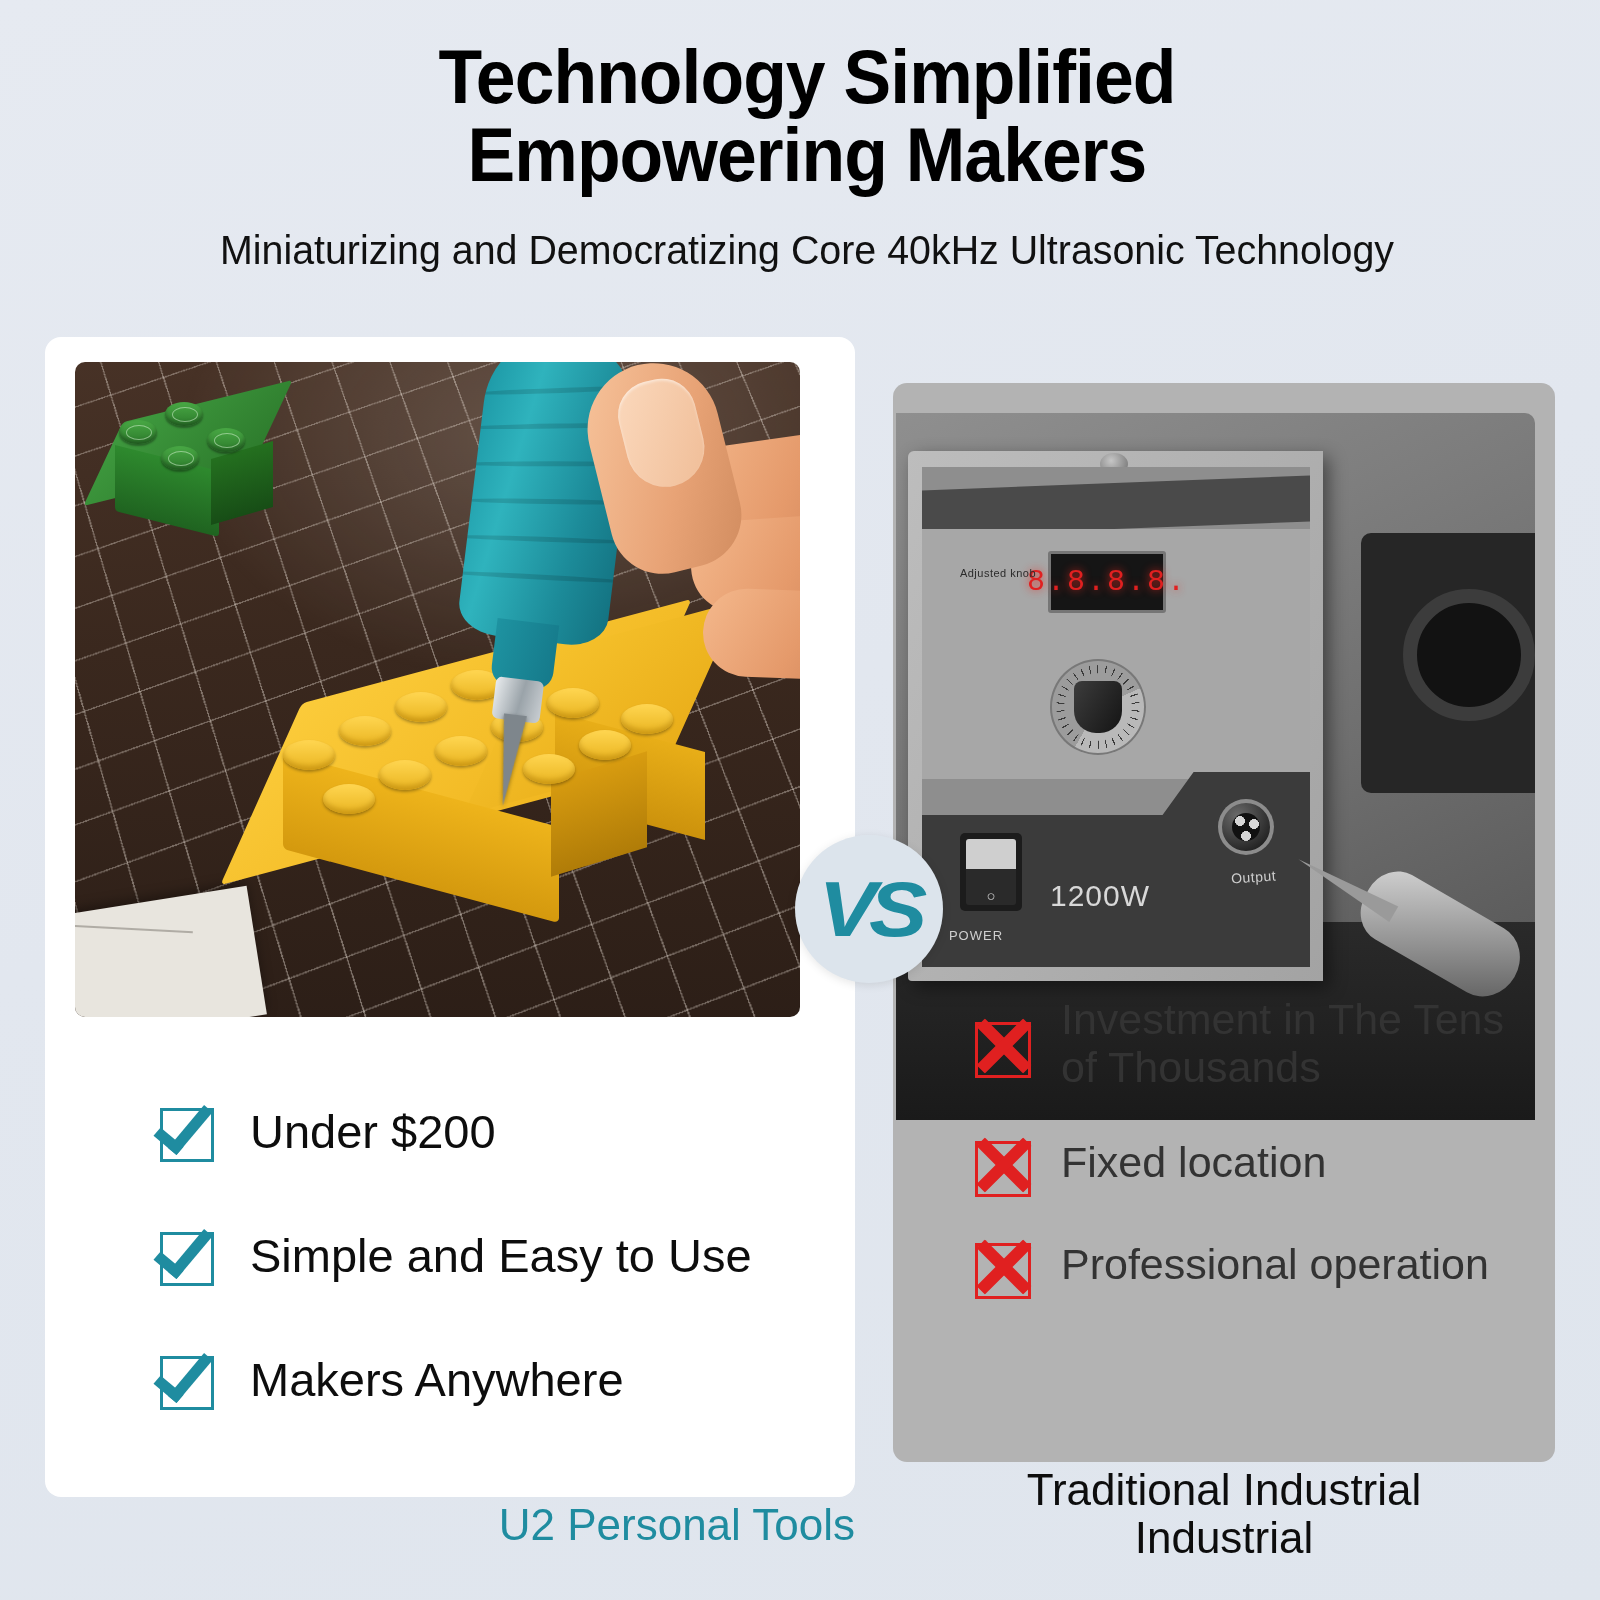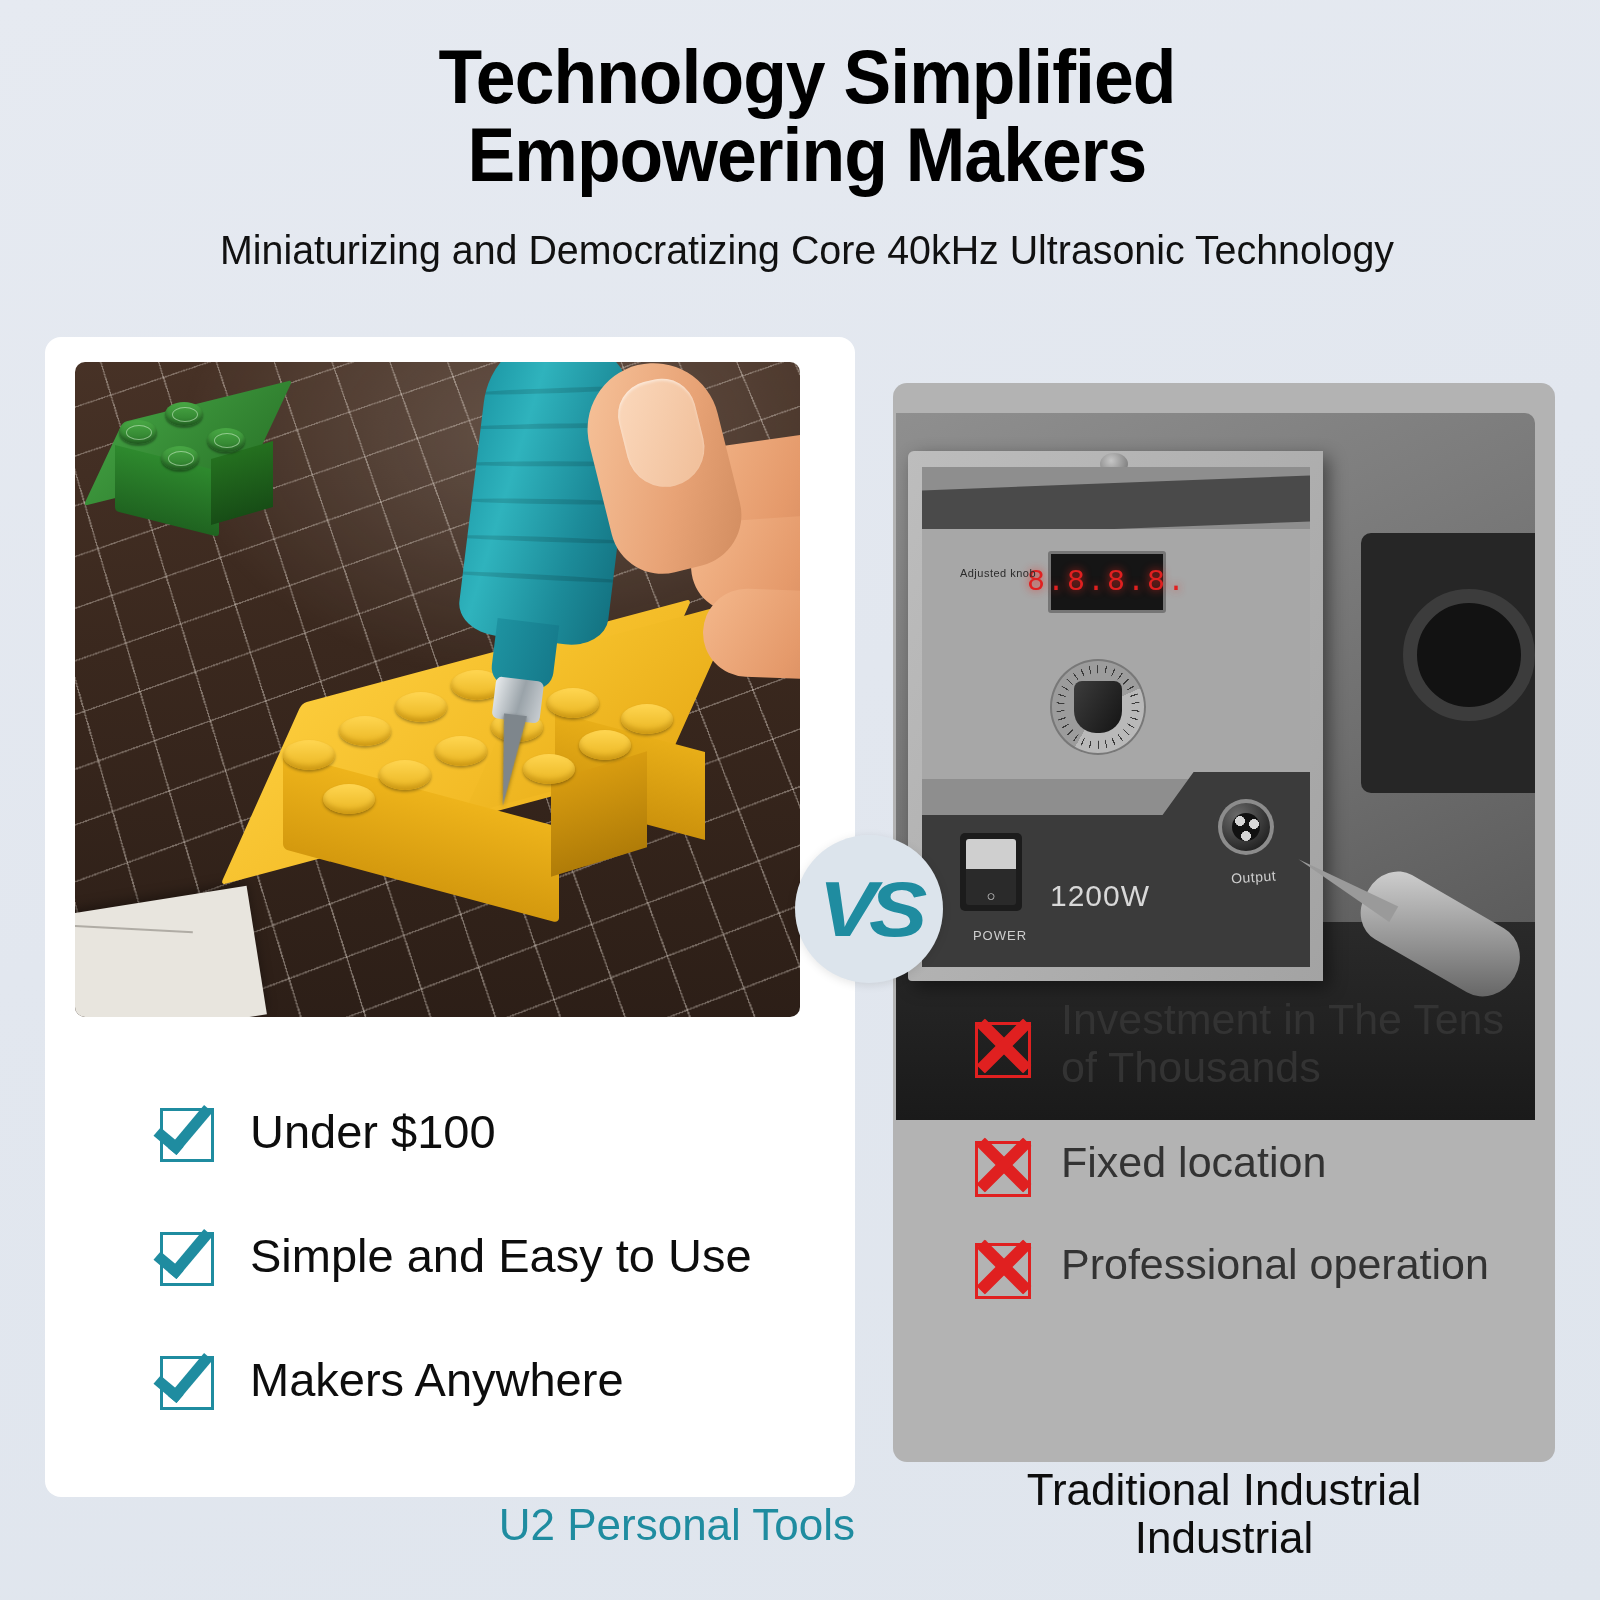--- a/index.html
+++ b/index.html
@@ -254,21 +254,21 @@
   .rocker i {
     display:block; width:100%; height:100%;
     background:linear-gradient(to bottom,#cfcfcf 0 46%, #2a2a2a 46% 100%);
     border-radius:3px; position:relative;
   }
   .rocker i::after{
     content:"○"; position:absolute; left:0; right:0; bottom:2px;
     text-align:center; color:#c7c7c7; font-size:15px; line-height:1;
   }
   .lbl-power {
-    position:absolute; left:32px; bottom:24px; width:92px; text-align:center;
+    position:absolute; left:8px; bottom:24px; width:92px; text-align:center;
     color:#cfcfcf; font-size:13px; letter-spacing:1px;
   }
   .lbl-watt {
     position:absolute; left:128px; bottom:54px;
     color:#d8d8d8; font-size:30px; letter-spacing:1px;
   }
   .lbl-output {
     position:absolute; right:34px; bottom:82px;
     color:#cfcfcf; font-size:14px; letter-spacing:.5px; transform:rotate(-4deg);
   }
@@ -490,21 +490,21 @@
 <div id="vs-badge">
   <span>VS</span>
 </div>
 
 <div id="pros">
   <div class="pro-row">
     <span class="chk">
         <span class="box"></span>
         <span class="tick"></span>
       </span>
-    <span class="pro-text">Under $100</span>
+    <span class="pro-text">Under $200</span>
   </div>
   <div class="pro-row">
     <span class="chk">
         <span class="box"></span>
         <span class="tick"></span>
       </span>
     <span class="pro-text">Simple and Easy to Use</span>
   </div>
   <div class="pro-row">
     <span class="chk">

